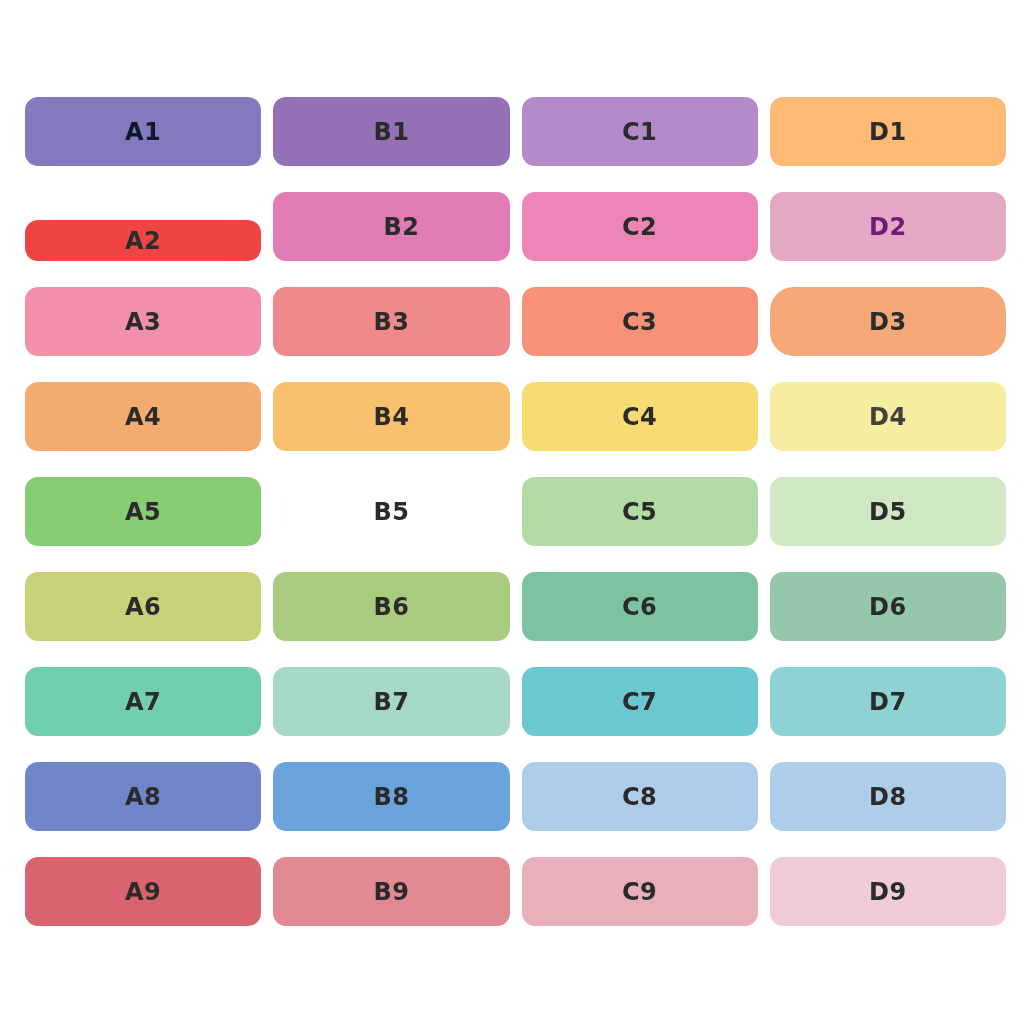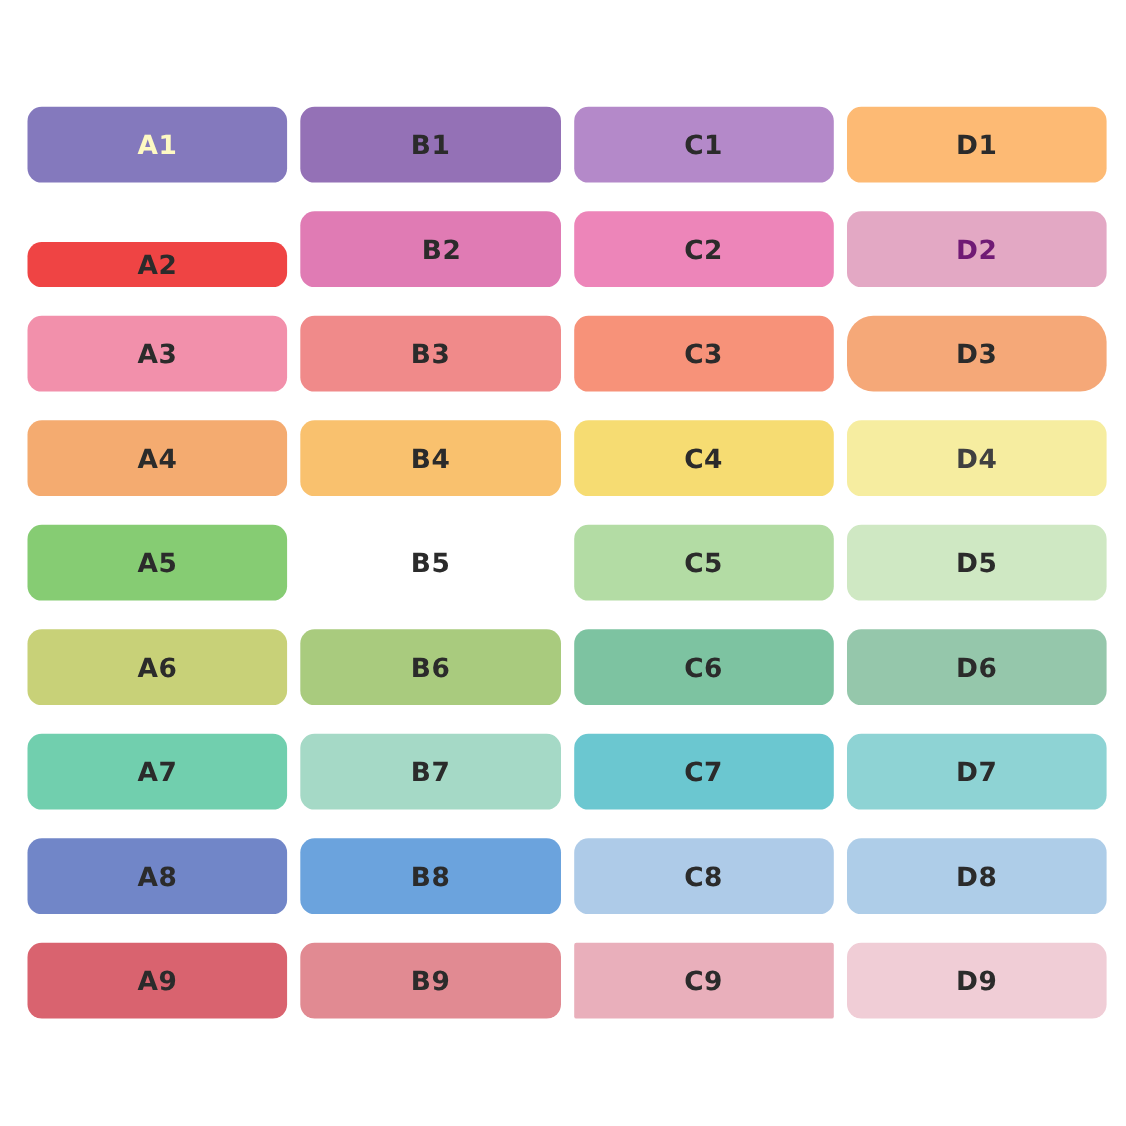--- a/index.html
+++ b/index.html
@@ -45,21 +45,21 @@
     color: #2b2b2b;
     line-height: 1;
     user-select: none;
   }
 </style>
 </head>
 <body style="background: rgb(255, 255, 255);">
 
 <div id="palette-grid">
     <div class="swatch" style="background: rgb(132, 121, 189); border-radius: 13px;">
-      <span class="swatch-label" style="color: #fef9c3;">A1</span>
+      <span class="swatch-label" style="color: #0f172a;">A1</span>
     </div>
     <div class="swatch" style="background: rgb(148, 113, 182); border-radius: 13px;">
       <span class="swatch-label" style="color: rgb(43, 43, 43);">B1</span>
     </div>
     <div class="swatch" style="background: rgb(180, 137, 201); border-radius: 13px;">
       <span class="swatch-label" style="color: rgb(43, 43, 43);">C1</span>
     </div>
     <div class="swatch" style="background: #fdba74; border-radius: 13px; text-align: center;">
       <span class="swatch-label" style="color: rgb(43, 43, 43);">D1</span>
     </div>
@@ -146,19 +146,19 @@
     </div>
     <div class="swatch" style="background: rgb(174, 205, 232); border-radius: 13px;">
       <span class="swatch-label" style="color: rgb(43, 43, 43);">D8</span>
     </div>
     <div class="swatch" style="background: rgb(217, 99, 111); border-radius: 13px;">
       <span class="swatch-label" style="color: rgb(43, 43, 43);">A9</span>
     </div>
     <div class="swatch" style="background: rgb(225, 138, 146); border-radius: 13px;">
       <span class="swatch-label" style="color: rgb(43, 43, 43);">B9</span>
     </div>
-    <div class="swatch" style="background: rgb(233, 175, 187); border-radius: 2px;">
+    <div class="swatch" style="background: rgb(233, 175, 187); border-radius: 13px;">
       <span class="swatch-label" style="color: rgb(43, 43, 43);">C9</span>
     </div>
     <div class="swatch" style="background: rgb(240, 205, 214); border-radius: 13px;">
       <span class="swatch-label" style="color: rgb(43, 43, 43);">D9</span>
     </div>
   </div>
 
 </body></html>

